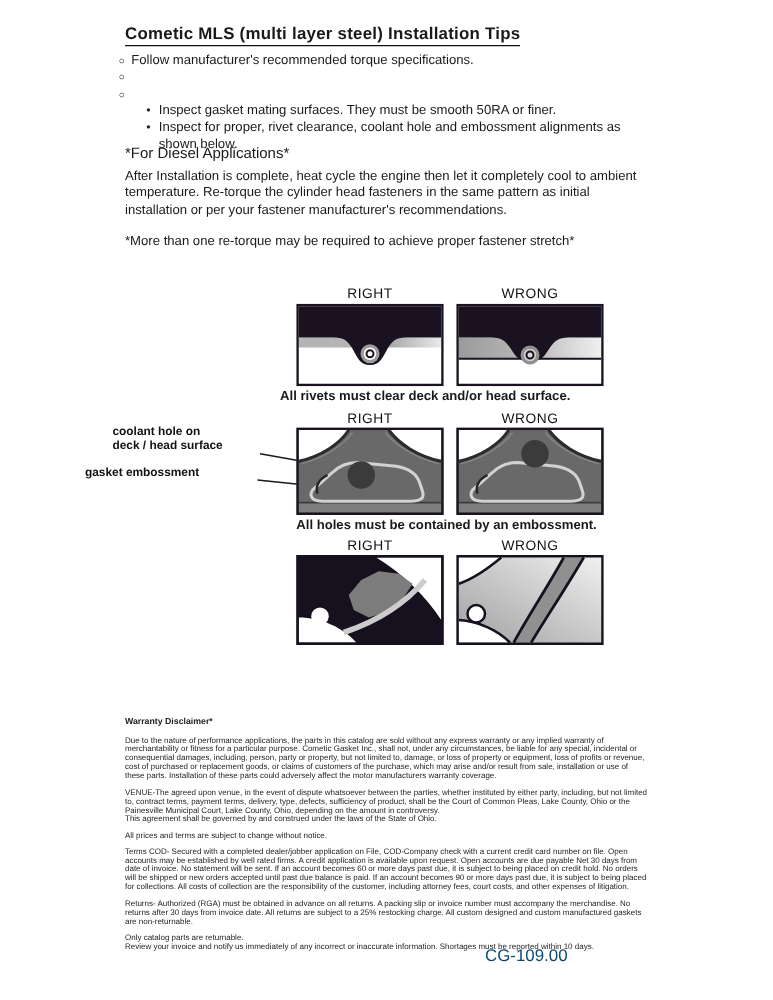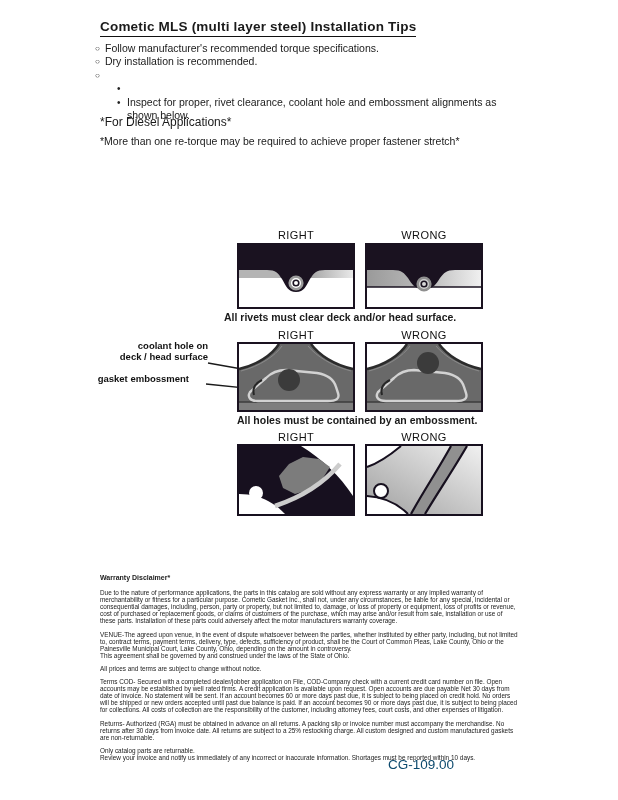--- a/index.html
+++ b/index.html
@@ -14,21 +14,21 @@
   .sub{margin-left:22px;}
   .sub .mk{font-size:10px;}
   .diesel{top:116px;left:100px;width:416px;font-size:10.5px;line-height:13.2px;}
   .diesel h2{font-size:12px;font-weight:normal;margin:0 0 6px 0;}
   .diesel p{margin:0 0 12px 0;}
   .diesel .footnote{margin:0;}
   .figlabel{width:118px;text-align:center;font-size:11px;letter-spacing:.4px;color:#111;}
   .figbox{width:118px;}
   .figbox svg{display:block;}
   .figcap{font-size:10.5px;font-weight:bold;white-space:pre-line;line-height:11.5px;}
-  .anno{font-size:9.5px;font-weight:bold;text-align:right;line-height:10.5px;color:#111;}
+  .anno{font-size:9.5px;font-weight:bold;text-align:left;line-height:10.5px;color:#111;}
   .legal{top:574px;left:100px;width:419px;font-size:6.4px;line-height:7.1px;color:#222;}
   .legal h3{font-size:7px;margin:0 0 8px 0;font-weight:bold;}
   .legal p{margin:0 0 6px 0;white-space:pre-line;}
   .pagenum{top:757px;left:388px;font-size:13.5px;color:#0c4a6e;}
 </style>
 </head>
 <body>
 
 <div class="page">
 
@@ -36,36 +36,37 @@
     <span>Cometic MLS (multi layer steel) Installation Tips</span>
   </div>
 
   <div class="abs tips">
     <div class="tip-row">
       <span class="mk">○</span>
       <span>Follow manufacturer's recommended torque specifications.</span>
     </div>
     <div class="tip-row">
       <span class="mk">○</span>
-      <span>Dry installation is recommended.</span>
     </div>
     <div class="tip-row">
       <span class="mk">○</span>
     </div>
     <div class="tip-row sub">
       <span class="mk">•</span>
+      <span>Inspect gasket mating surfaces.  They must be smooth 50RA or finer.</span>
     </div>
     <div class="tip-row sub">
       <span class="mk">•</span>
       <span>Inspect for proper, rivet clearance, coolant hole and embossment alignments as shown below.</span>
     </div>
   </div>
 
   <div class="abs diesel">
     <h2>*For Diesel Applications*</h2>
+    <p>After Installation is complete, heat cycle the engine then let it completely cool to ambient temperature. Re-torque the cylinder head fasteners in the same pattern as initial installation or per your fastener manufacturer's recommendations.</p>
     <p class="footnote">*More than one re-torque may be required to achieve proper fastener stretch*</p>
   </div>
 
   <div class="abs figlabel" style="top:229px;left:237px;">RIGHT</div>
   <div class="abs figlabel" style="top:229px;left:365px;">WRONG</div>
 
   <div class="abs figbox" style="top:243px;left:237px;">
     <svg width="118" height="66" viewBox="0 0 118 66">
       <rect x="0" y="0" width="118" height="66" fill="#ffffff"></rect>
       <defs>

